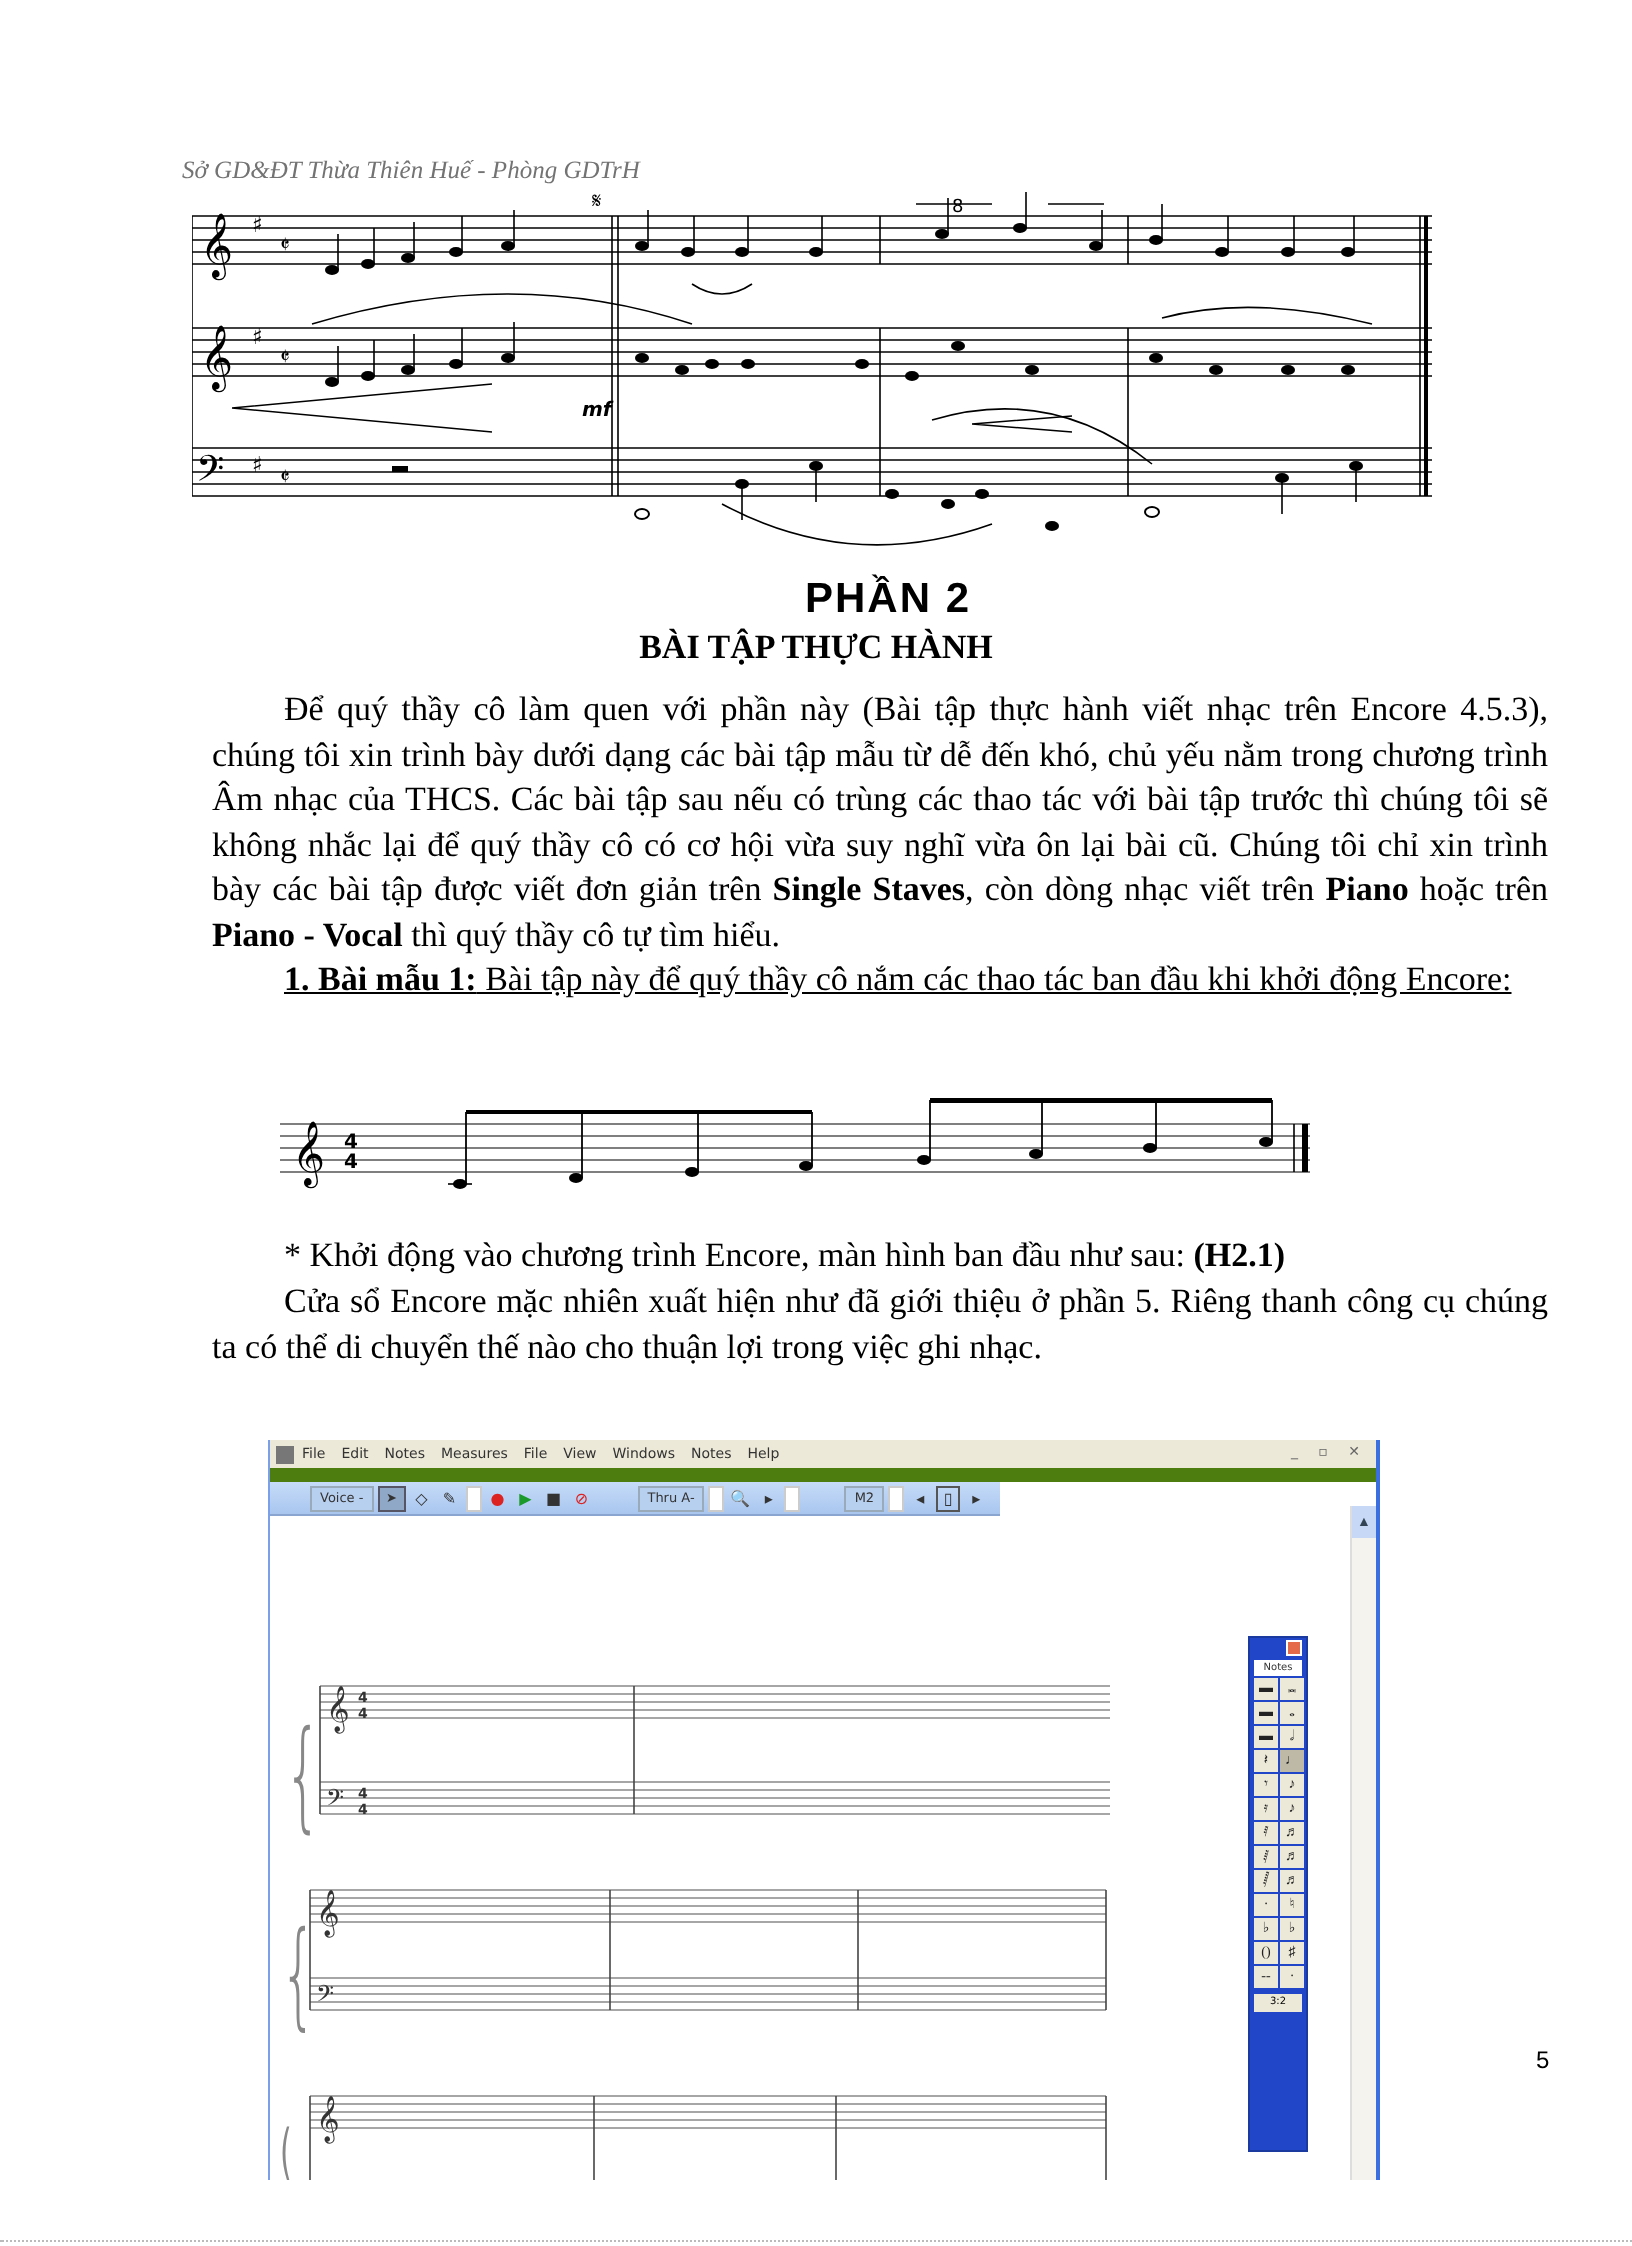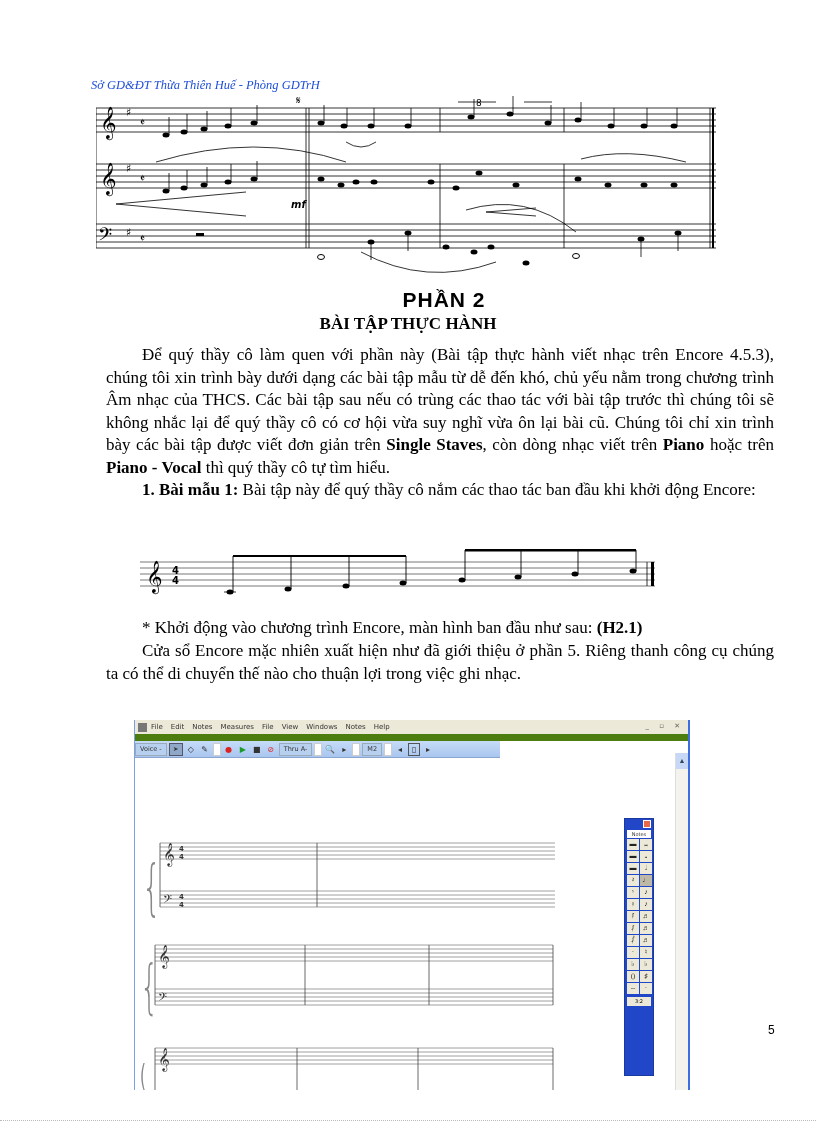--- a/index.html
+++ b/index.html
@@ -1,17 +1,17 @@
 <!DOCTYPE html>
 <html><head>
 <meta charset="utf-8">
 <style>
   html, body { margin: 0; padding: 0; background: #ffffff; }
   body { width: 816px; height: 1123px; position: relative; overflow: hidden; font-family: "Liberation Serif", serif; color: #000; }
-  .header-line { position: absolute; left: 91px; top: 78px; font-style: italic; font-size: 12.5px; color: #1d4ed8; text-align: right; }
+  .header-line { position: absolute; left: 91px; top: 78px; font-style: italic; font-size: 12.5px; color: #737373; text-align: right; }
   .score-top { position: absolute; left: 96px; top: 92px; width: 620px; height: 190px; }
   .title-phan { position: absolute; left: 0; width: 816px; top: 288px; text-align: center; font-family: Liberation Sans, sans-serif; font-weight: 900; font-size: 21px; letter-spacing: 1px; margin-left: 36px; }
   .title-sub { position: absolute; left: 0; width: 816px; top: 314px; text-align: center; font-weight: bold; font-size: 17px; }
   .para { position: absolute; left: 106px; width: 668px; font-size: 17px; line-height: 22.5px; text-align: justify; }
   .para .indent { display: inline-block; width: 36px; }
   .p1 { top: 344px; }
   .p2 { top: 479px; }
   .p3 { top: 617px; }
   .p4 { top: 640px; }
   .ex-score { position: absolute; left: 140px; top: 540px; width: 515px; height: 60px; }
@@ -23,21 +23,21 @@
   .win-btn.close { background: #e05a36; }
   .menubar { height: 14px; background: #ece9d8; display: flex; align-items: center; font-family: "DejaVu Sans", sans-serif; font-size: 7px; color: #333; position: relative; border-bottom: 7px solid #4d7c0f; }
   .menubar .doc-icon { width: 9px; height: 9px; background: #777; margin: 0 4px 0 3px; }
   .menubar span.mi { margin-right: 8px; }
   .menubar .mdi { position: absolute; right: 4px; top: 2px; font-size: 7px; color: #666; letter-spacing: 4px; }
   .toolbar { height: 16px; background: linear-gradient(#c6dcf8, #a9c6ef); display: flex; align-items: center; font-family: "DejaVu Sans", sans-serif; font-size: 6.5px; color: #333; border-bottom: 1px solid #8aa6d0; width: 365px; }
   .tb { height: 13px; margin-right: 2px; display: flex; align-items: center; justify-content: center; box-sizing: border-box; }
   .tb.sel { background: #90a8c8; border: 1px solid #556; width: 14px; }
   .tb.white { background: #fff; width: 8px; border: 1px solid #ccc; }
   .tb.icon { width: 12px; font-size: 8px; }
-  .tb.label { padding: 0 4px; background: #b8d0f0; border: 1px solid #9ab; }
+  .tb.label { padding: 0 4px; background: #b8d0f0; border: 1px solid #9ab; margin-left: 20px; }
   .vscroll { position: absolute; right: 0; top: 33px; width: 12px; bottom: 0; background: #f4f3ee; border-left: 1px solid #ddd; }
   .vscroll .up { height: 16px; background: #c6d8f5; font-size: 7px; text-align: center; color: #345; line-height: 16px; }
   .doc-area { position: absolute; left: 0; top: 50px; width: 536px; height: 320px; }
   .notes-palette { position: absolute; left: 489px; top: 98px; width: 30px; height: 258px; background: #2146c8; border: 1px solid #1a3aa0; box-sizing: border-box; }
   .np-head { height: 11px; position: relative; }
   .np-close { position: absolute; right: 2px; top: 1px; width: 8px; height: 8px; background: #e56a4a; border: 1px solid #fff; box-sizing: border-box; }
   .np-title { background: #fff; height: 8px; font-size: 5px; font-family: "DejaVu Sans", sans-serif; text-align: center; line-height: 8px; color: #333; margin: 0 2px; }
   .np-grid { display: grid; grid-template-columns: 12px 12px; gap: 1px; padding: 1px 2px; }
   .np-cell { height: 11px; background: #ece9d8; font-size: 7px; text-align: center; line-height: 11px; color: #222; }
   .np-cell.active { background: #bdb9a6; }
@@ -187,21 +187,21 @@
     <line x1="362" y1="10" x2="400" y2="10"></line>
       <line x1="428" y1="10" x2="456" y2="10"></line>
   </g>
 </svg>
 
 <div class="title-phan">PHẦN 2</div>
 <div class="title-sub">BÀI TẬP THỰC HÀNH</div>
 
 <div class="para p1"><span class="indent"></span><span>Để quý thầy cô làm quen với phần này (Bài tập thực hành viết nhạc trên Encore 4.5.3), chúng tôi xin trình bày dưới dạng các bài tập mẫu từ dễ đến khó, chủ yếu nằm trong chương trình Âm nhạc của THCS. Các bài tập sau nếu có trùng các thao tác với bài tập trước thì chúng tôi sẽ không nhắc lại để quý thầy cô có cơ hội vừa suy nghĩ vừa ôn lại bài cũ. Chúng tôi chỉ xin trình bày các bài tập được viết đơn giản trên </span><b>Single Staves</b><span>, còn dòng nhạc viết trên </span><b>Piano</b><span> hoặc trên </span><b>Piano - Vocal</b><span> thì quý thầy cô tự tìm hiểu.</span></div>
 
-<div class="para p2" style="top:479px;"><span class="indent"></span><b>1. Bài mẫu 1:</b><span> Bài tập này để quý thầy cô nắm các thao tác ban đầu khi khởi động Encore:</span></div>
+<div class="para p2" style="top:479px;text-decoration:underline;"><span class="indent"></span><b>1. Bài mẫu 1:</b><span> Bài tập này để quý thầy cô nắm các thao tác ban đầu khi khởi động Encore:</span></div>
 
 <svg class="ex-score" viewBox="0 0 515 60">
   <g stroke="#555" stroke-width="0.8">
     <line x1="0" y1="22" x2="515" y2="22"></line>
       <line x1="0" y1="28" x2="515" y2="28"></line>
       <line x1="0" y1="34" x2="515" y2="34"></line>
       <line x1="0" y1="40" x2="515" y2="40"></line>
       <line x1="0" y1="46" x2="515" y2="46"></line>
   </g>
   <rect x="511" y="22" width="3" height="24" fill="#000"></rect>

